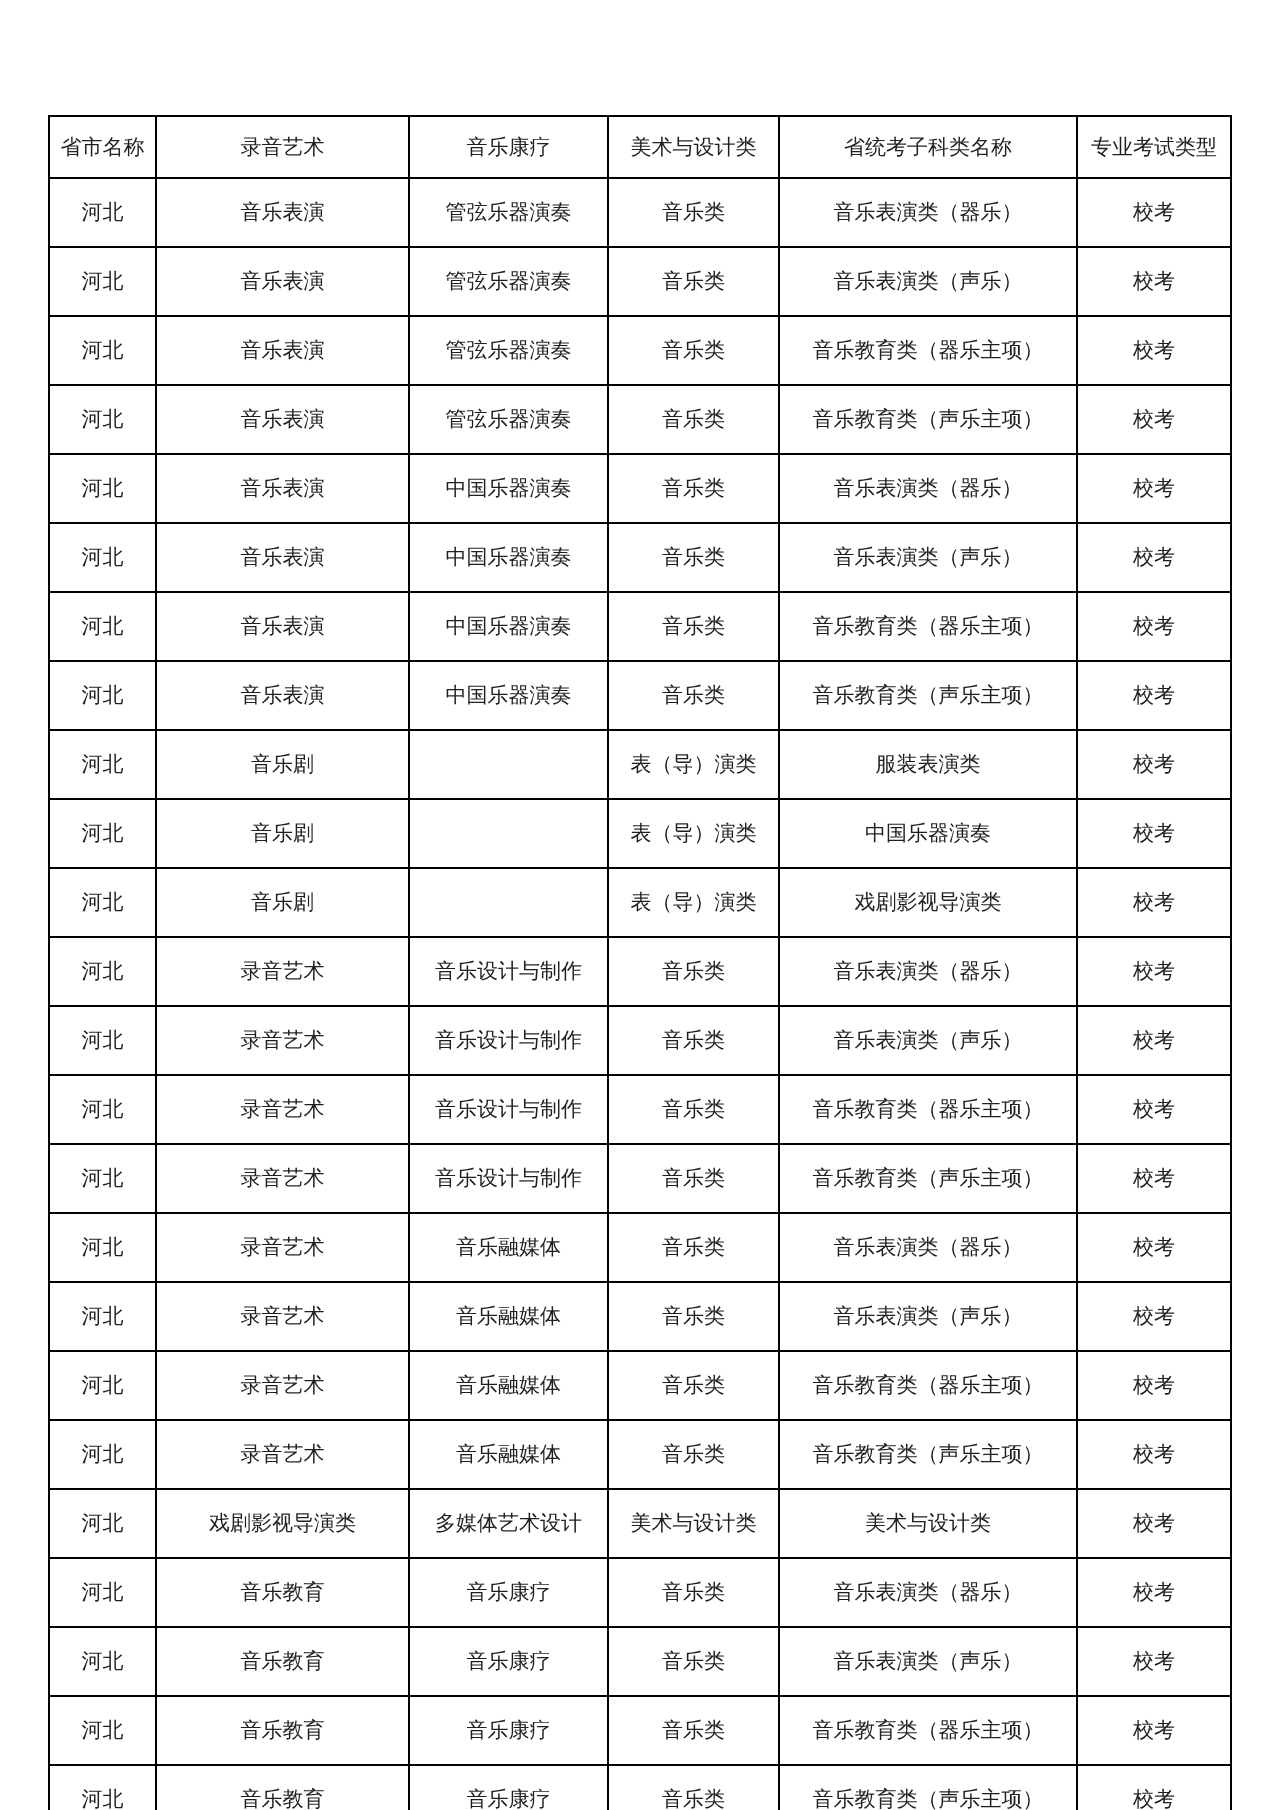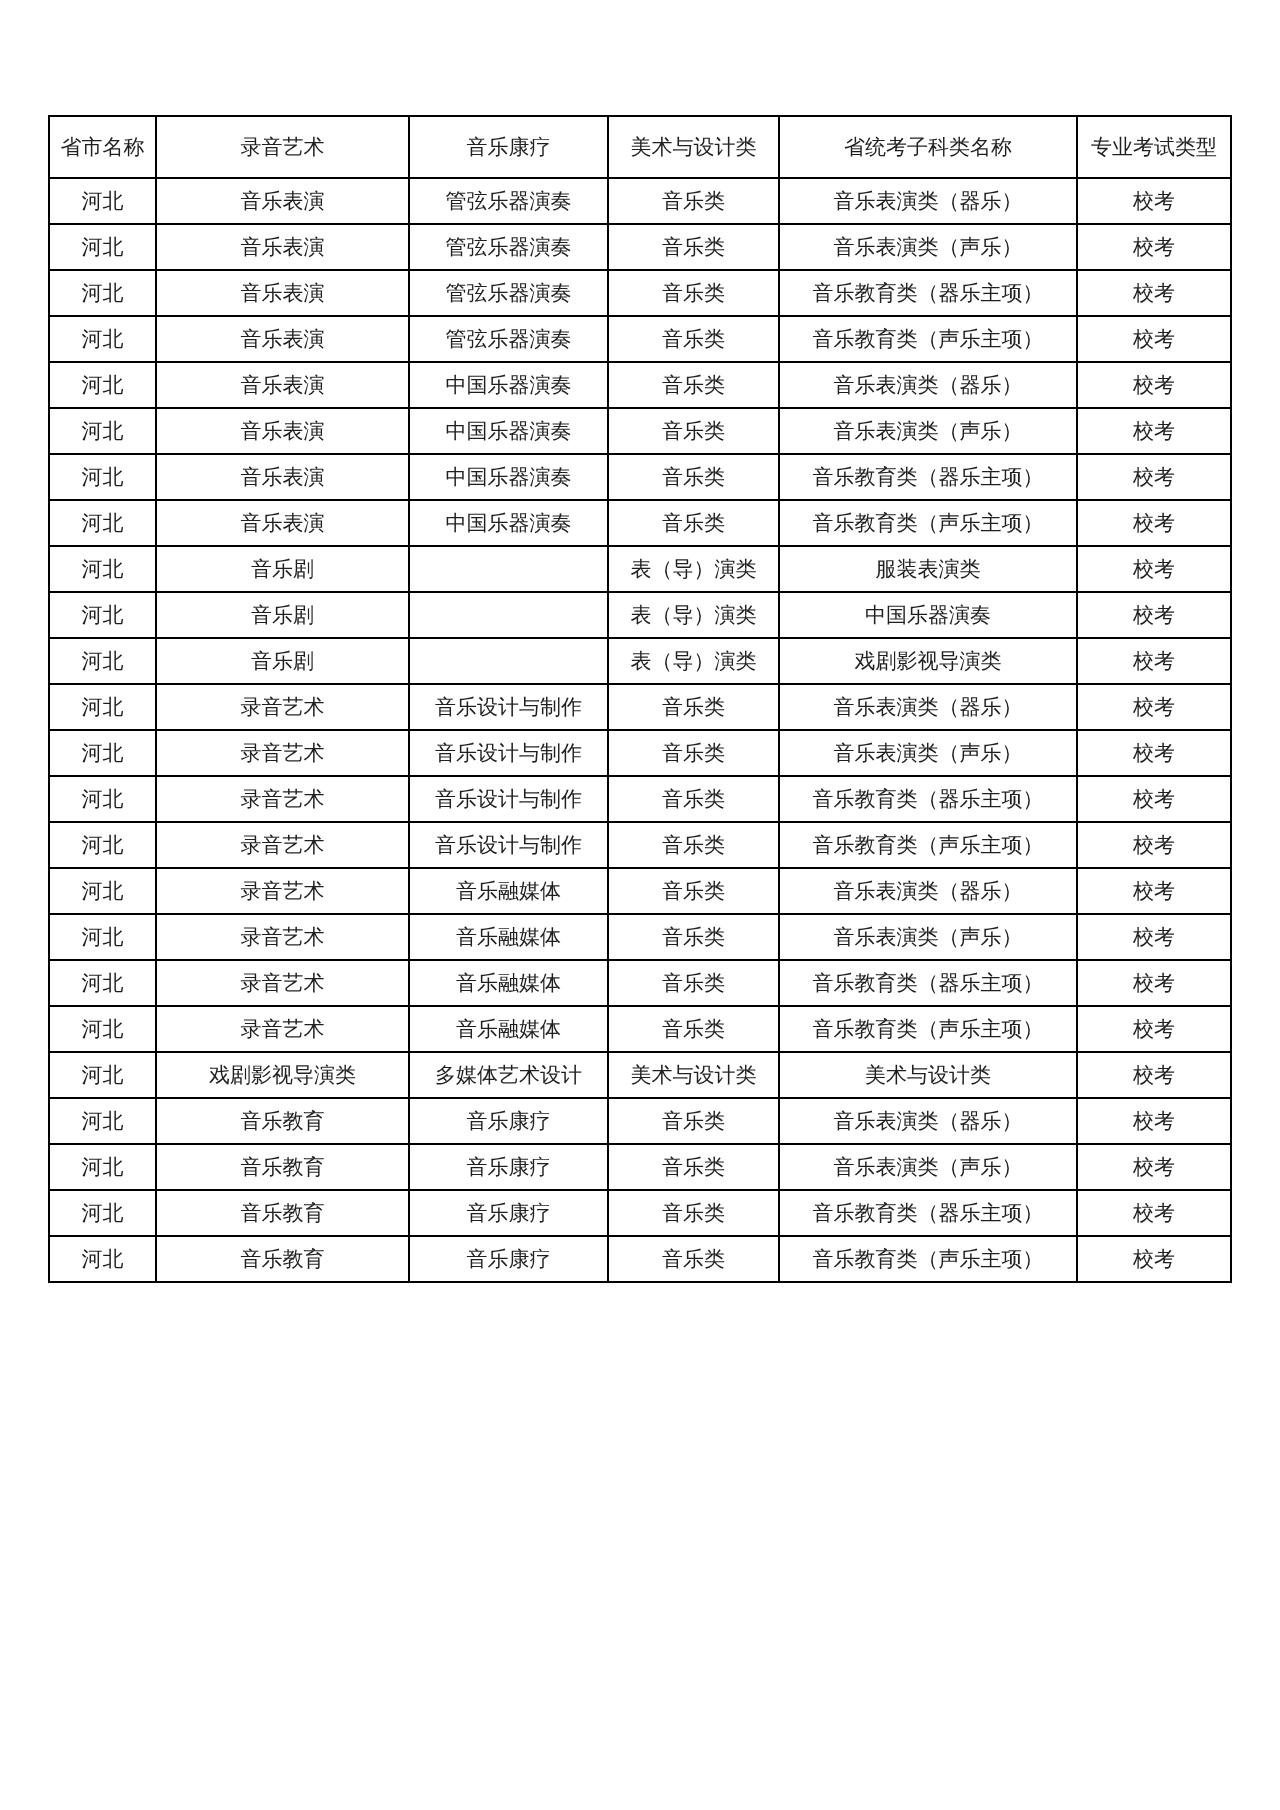--- a/index.html
+++ b/index.html
@@ -34,21 +34,21 @@
     line-height: 1.25;
     padding: 0 2px;
     overflow: hidden;
     white-space: nowrap;
   }
   table.grid thead tr {
     height: 62px;
     margin-left: 40px;
   }
   table.grid tbody tr {
-    height: 46px;
+    height: 69px;
   }
 </style>
 </head>
 <body>
 
 <div class="page">
   <table class="grid">
     <colgroup>
         <col style="width: 107px;">
         <col style="width: 253px;">

